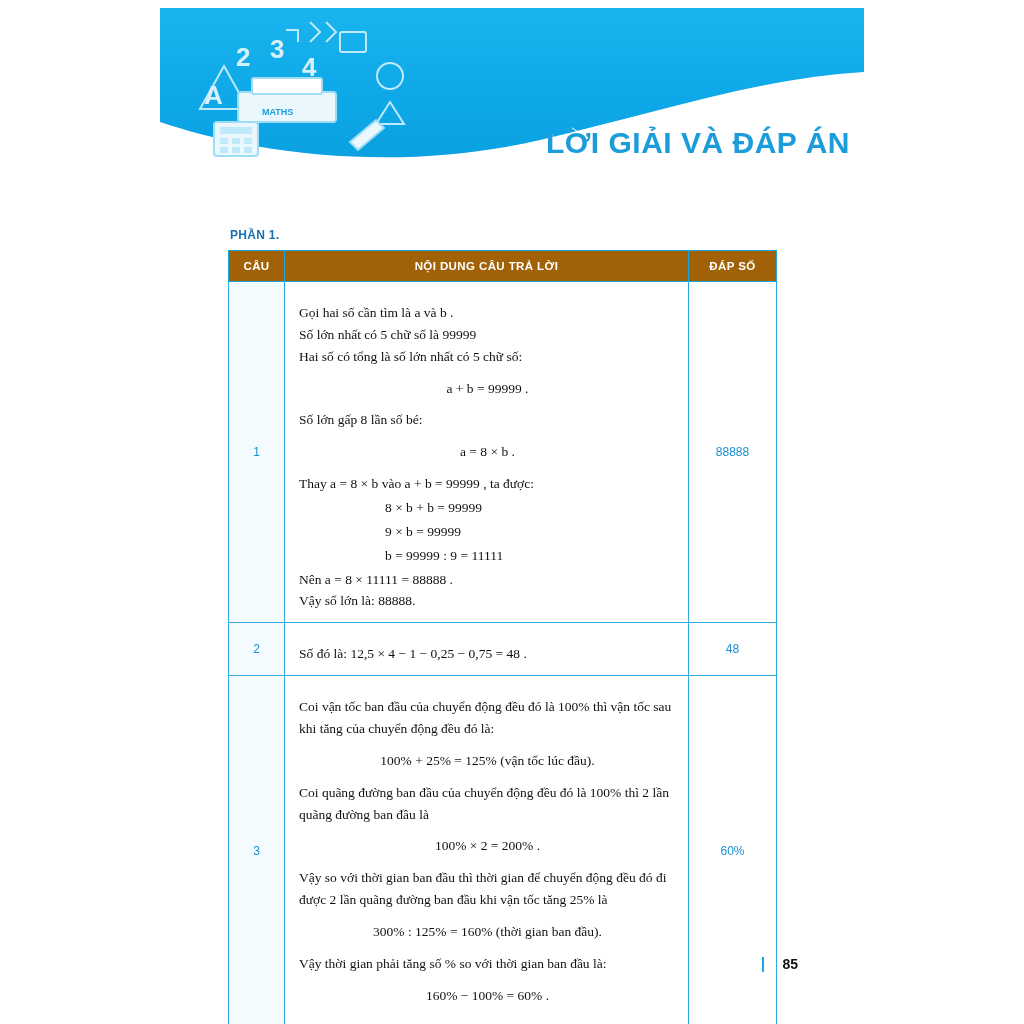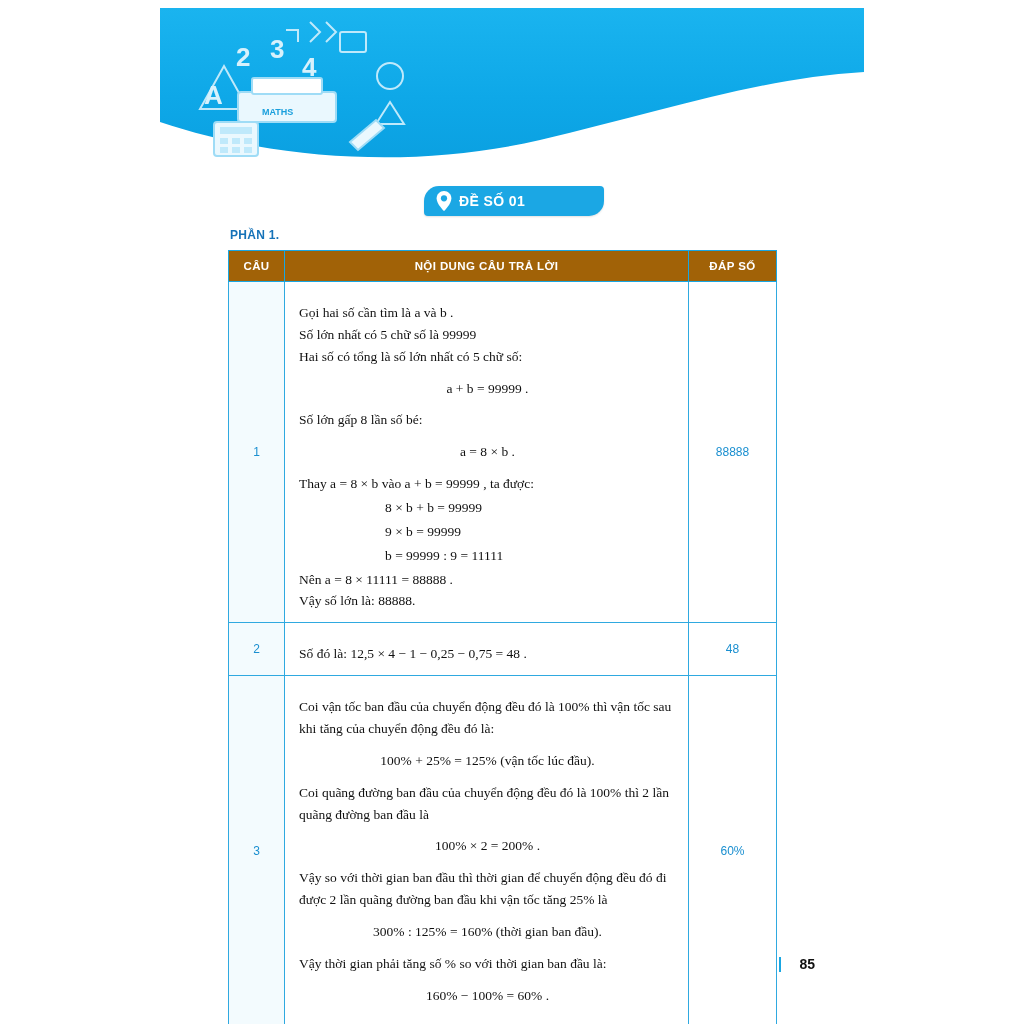--- a/index.html
+++ b/index.html
@@ -158,21 +158,21 @@
     margin: 10px 0;
   }
   .ind {
     margin: 2px 0 2px 0;
     padding-left: 86px;
   }
 
   
   .footer {
     position: absolute;
-    right: 209px;
+    right: 226px;
     bottom: 52px;
     display: flex;
     align-items: center;
     gap: 18px;
   }
   .footer .bar {
     width: 2px;
     height: 15px;
     background: #19a6e2;
     display: inline-block;
@@ -222,31 +222,23 @@
           <rect x="30" y="124" width="8" height="6"></rect>
             <rect x="42" y="124" width="8" height="6"></rect>
             <rect x="54" y="124" width="8" height="6"></rect>
           <rect x="30" y="133" width="8" height="6"></rect>
             <rect x="42" y="133" width="8" height="6"></rect>
             <rect x="54" y="133" width="8" height="6"></rect>
         </g>
         <path d="M160,128 l26,-22 l8,8 l-26,22 z" fill="#eaf8fe" stroke="#9fdcf6" stroke-width="2"></path>
       </g>
     </svg>
+    <div class="banner-title">LỜI GIẢI VÀ ĐÁP ÁN</div>
   </div>
 
-  <div class="de-badge">
-    <span class="pin">
-      <svg viewBox="0 0 16 20" width="16" height="20">
-        <path d="M8,0 C3.9,0 0.6,3.3 0.6,7.4 C0.6,12.9 8,20 8,20 C8,20 15.4,12.9 15.4,7.4 C15.4,3.3 12.1,0 8,0 Z" fill="#ffffff"></path>
-        <circle cx="8" cy="7.3" r="3.1" fill="#1ba7e4"></circle>
-      </svg>
-    </span>
-    <span class="label">ĐỀ SỐ 01</span>
-  </div>
 
   <div class="section-title">PHẦN 1.</div>
 
   <div class="tbl-wrap">
     <table class="answers">
       <colgroup>
         <col class="c-cau">
           <col class="c-noi">
           <col class="c-dap">
       </colgroup>

